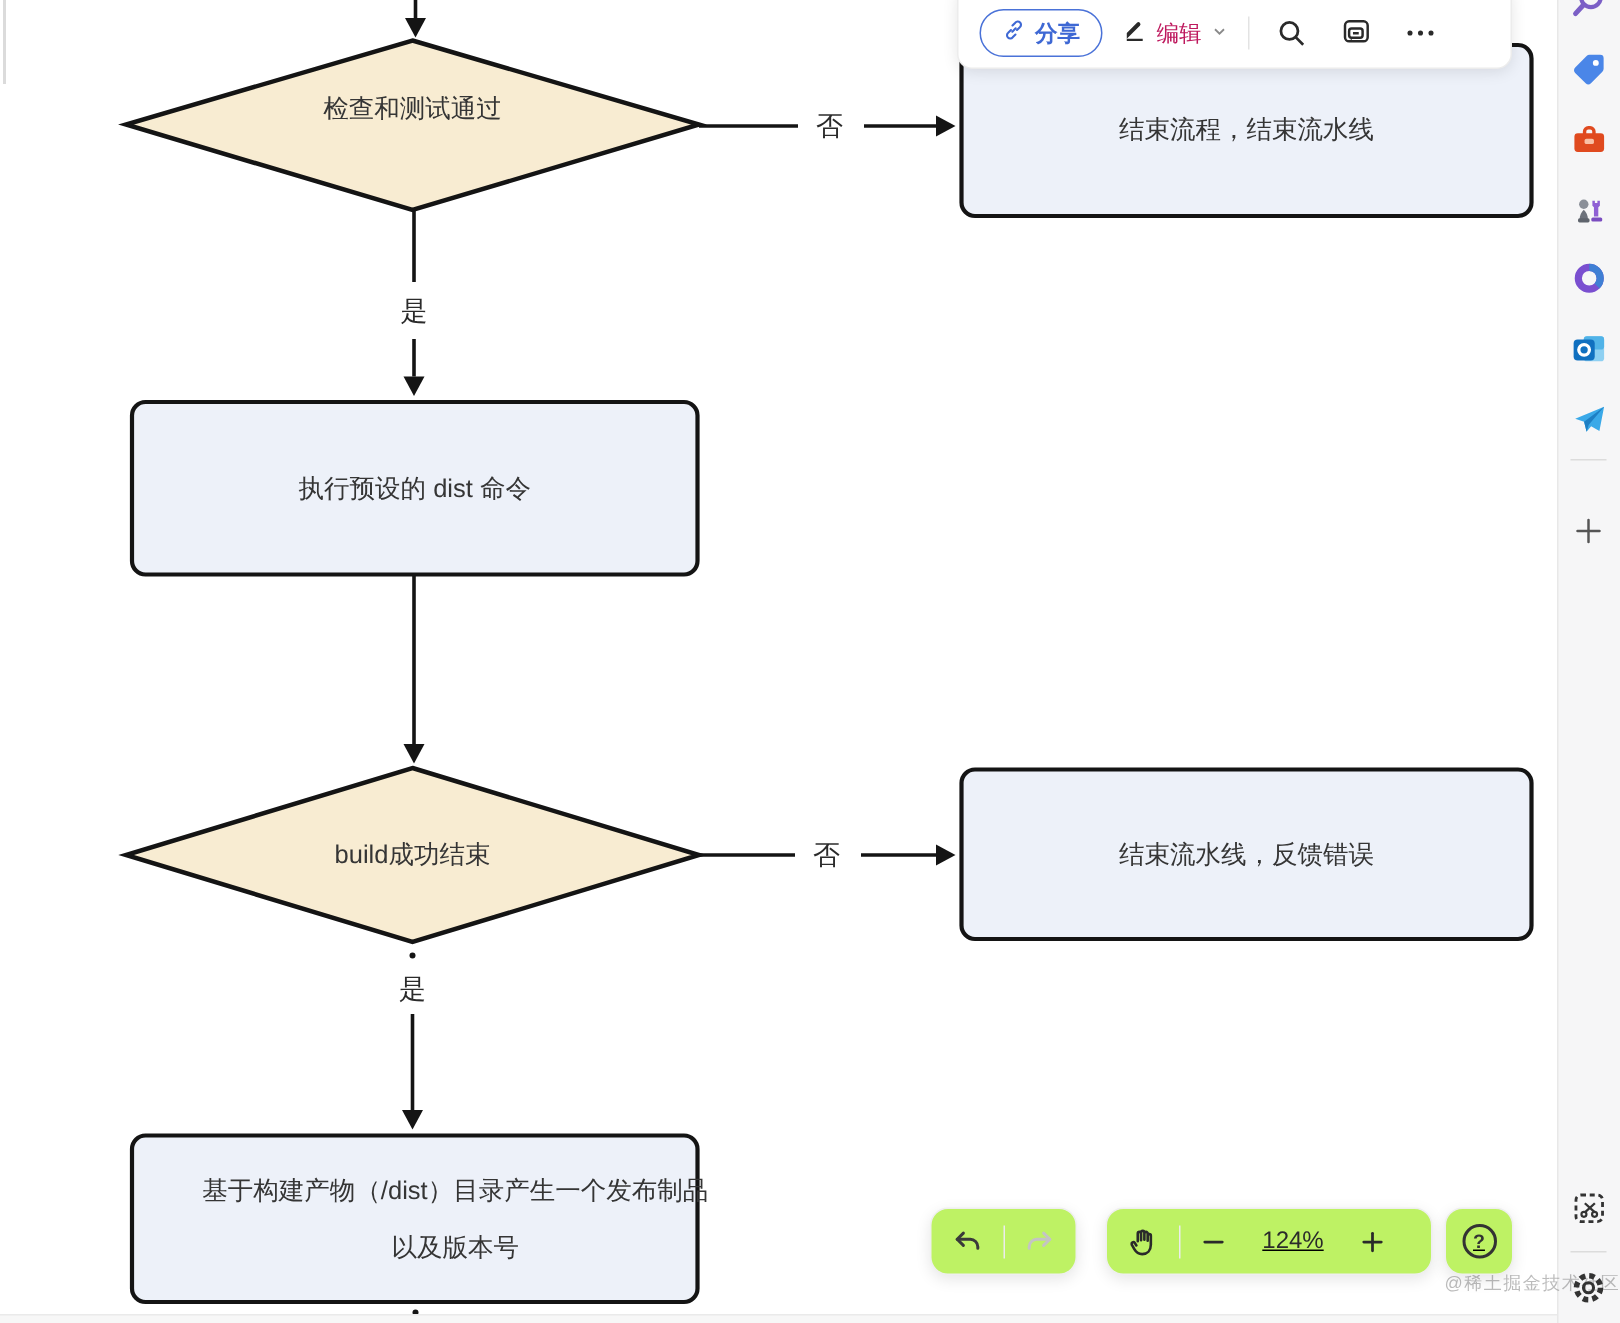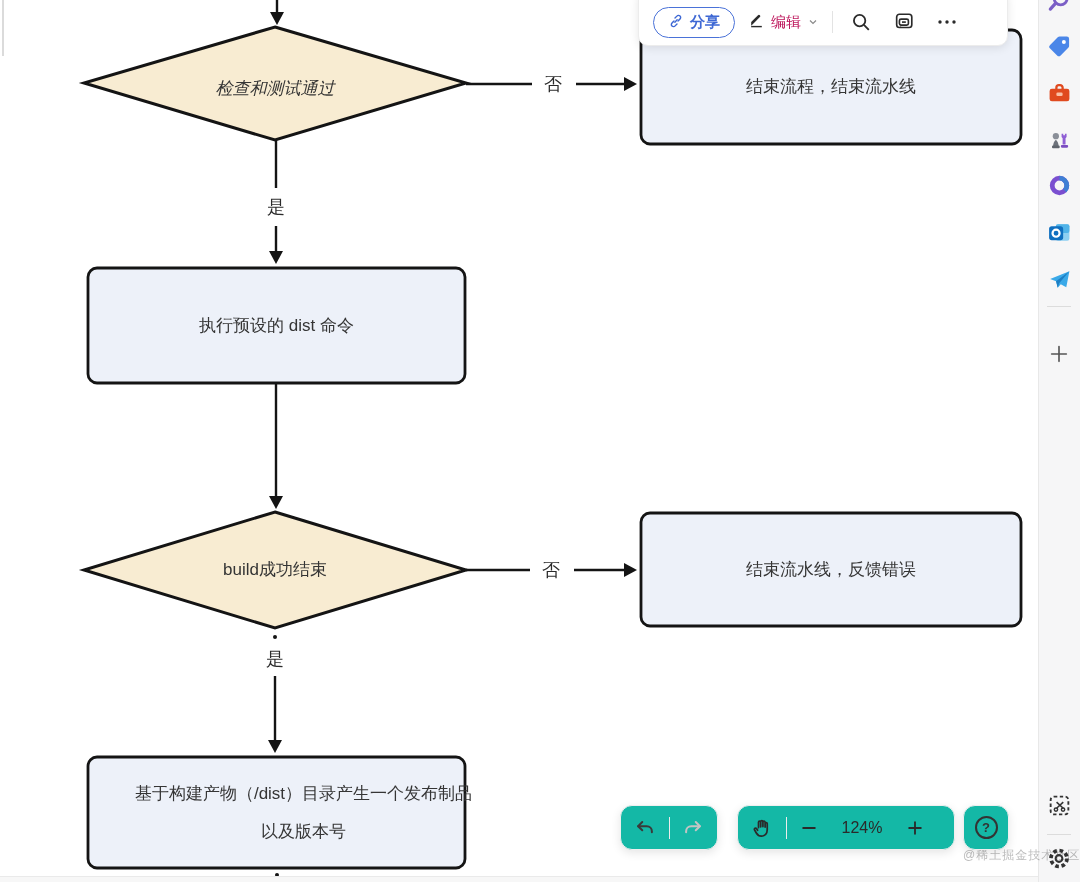--- a/index.html
+++ b/index.html
@@ -22,22 +22,22 @@
   .top-toolbar { position:absolute; left:638px; top:-10px; width:370px; height:56px; background:#fff;
     border:1px solid #ececec; border-radius:10px; box-shadow:0 2px 10px rgba(0,0,0,.10);
     display:flex; align-items:center; gap:13px; padding:8px 14px 0 14px; z-index:25; }
   .share-pill { display:flex; align-items:center; gap:6px; padding:5px 14px; border:1.5px solid #4a72d8;
     border-radius:17px; color:#3e68d4; font-size:15px; background:#fff; cursor:pointer;font-weight:bold; }
   .edit-group { display:flex; align-items:center; gap:6px; font-size:15px; color:#be185d; cursor:pointer; }
   .tb-divider { width:1px; height:22px; background:#e3e3e3; }
   .icon-btn { width:30px; height:30px; display:flex; align-items:center; justify-content:center; cursor:pointer; }
 
   
-  .float-group { position:absolute; background:#14b8a6; border:1px solid #efefef; border-radius:12px;
-    box-shadow:0 3px 10px rgba(0,0,0,.10); display:flex; align-items:center; z-index:25; }
+  .float-group { position:absolute; background:#bef264; border:1px solid #efefef; border-radius:12px;
+    box-shadow:0 3px 10px rgba(0,0,0,.10); display:flex; align-items:center; z-index:25;text-decoration:underline; }
   .undo-redo { left:620px; top:805px; width:98px; height:45px; }
   .zoom-bar  { left:737px; top:805px; width:218px; height:45px; }
   .help-btn  { left:963px; top:805px; width:46px; height:45px; justify-content:center; cursor:pointer; }
   .cell { flex:1; display:flex; align-items:center; justify-content:center; cursor:pointer; }
   .v-div { width:1px; height:22px; background:#ececec; }
   .zoom-label { width:62px; text-align:center; font-size:16px; color:#2a2a2a; }
   .help-circle { width:23px; height:23px; border:2px solid #333; border-radius:50%; display:flex;
     align-items:center; justify-content:center; font-size:13px; font-weight:bold; color:#333; }
 
   
@@ -85,21 +85,21 @@
       </g>
 
       <polygon points="275,27 466,83 275,140 84,83" stroke="#141414" stroke-width="3" fill="#f8ecd2"></polygon>
       <rect x="641" y="30" width="380" height="114" rx="9" stroke="#141414" stroke-width="2.8" fill="#edf1f9"></rect>
       <rect x="88" y="268" width="377" height="115" rx="9" stroke="#141414" stroke-width="2.8" fill="#edf1f9"></rect>
       <polygon points="275,512 466,570 275,628 84,570" stroke="#141414" stroke-width="3" fill="#f8ecd2"></polygon>
       <rect x="641" y="513" width="380" height="113" rx="9" stroke="#141414" stroke-width="2.8" fill="#edf1f9"></rect>
       <rect x="88" y="757" width="377" height="111" rx="9" stroke="#141414" stroke-width="2.8" fill="#edf1f9"></rect>
     </svg>
 
-    <div class="node-label" style="left:115px;top:67px;width:320px;height:44px;font-style:italic;">检查和测试通过</div>
+    <div class="node-label" style="left:115px;top:51px;width:320px;height:44px;">检查和测试通过</div>
     <div class="node-label" style="left:651px;top:30px;width:360px;height:114px;">结束流程，结束流水线</div>
     <div class="node-label" style="left:98px;top:268px;width:357px;height:115px;">执行预设的 dist 命令</div>
     <div class="node-label" style="left:651px;top:513px;width:360px;height:113px;">结束流水线，反馈错误</div>
     <div class="node-label" style="left:115px;top:546px;width:320px;height:48px;">build成功结束</div>
     <div class="node-label" style="left:104px;top:762px;width:345px;height:101px;line-height:2.2;margin-left:27px;">基于构建产物（/dist）目录产生一个发布制品以及版本号</div>
 
     <div class="edge-label" style="left:537px;top:70px;">否</div>
     <div class="edge-label" style="left:260px;top:193px;">是</div>
     <div class="edge-label" style="left:535px;top:556px;">否</div>
     <div class="edge-label" style="left:259px;top:645px;">是</div>

